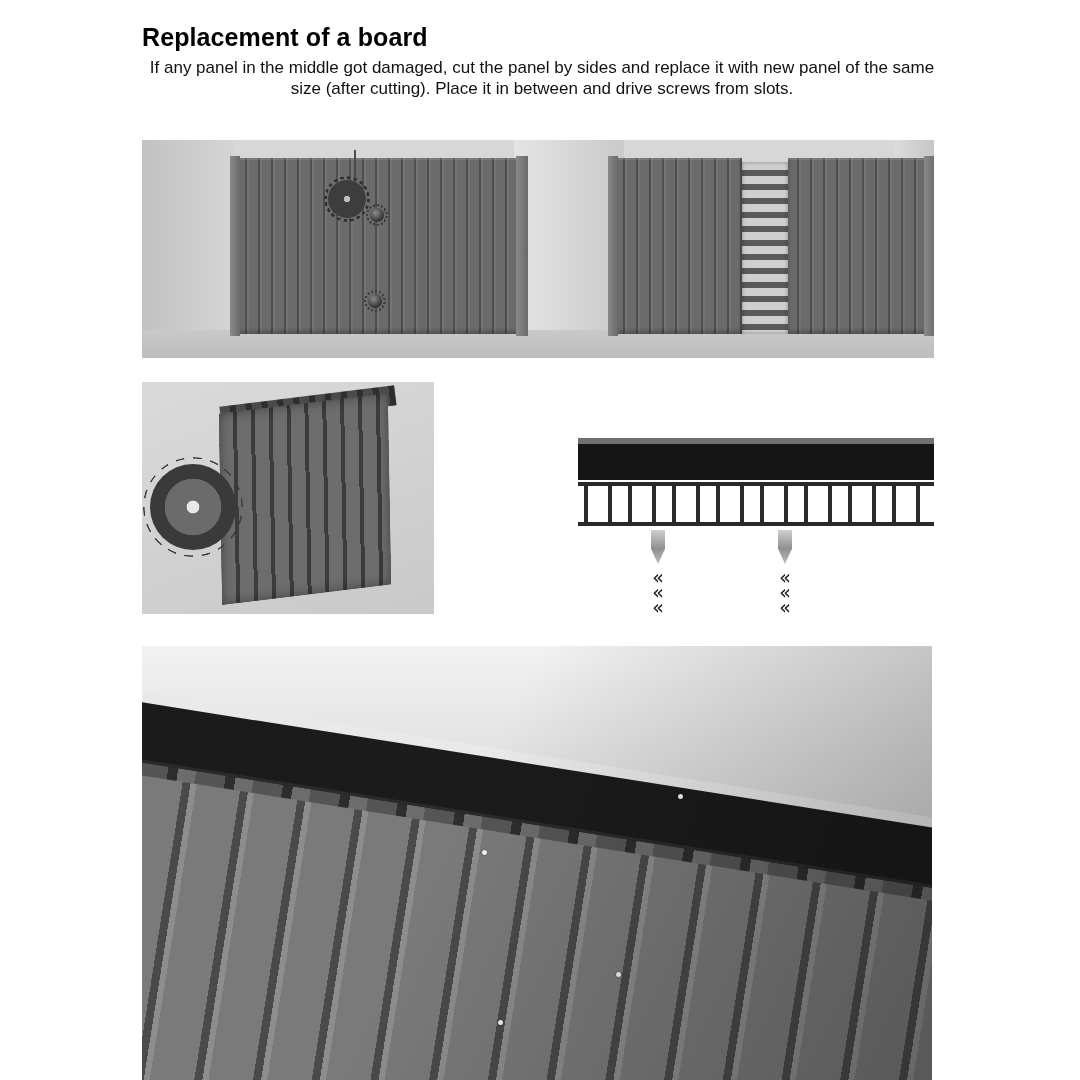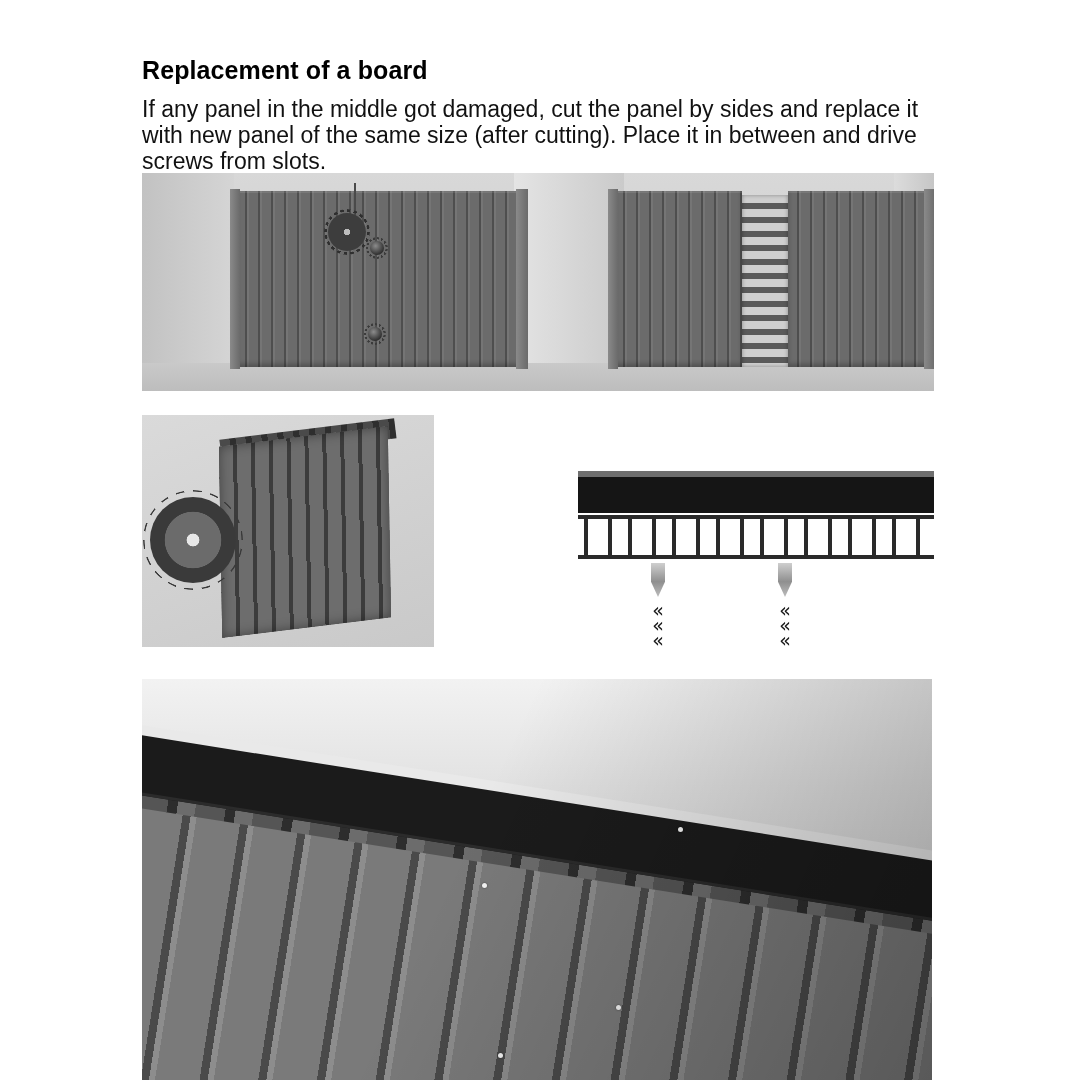--- a/index.html
+++ b/index.html
@@ -12,39 +12,39 @@
     height: 1080px;
     font-family: "Liberation Sans", sans-serif;
     color: #111111;
     overflow: hidden;
     position: relative;
   }
   .page {
     position: relative;
     width: 1080px;
     height: 932px;
-    margin-top: 33px;
   }
   .heading {
     position: absolute;
     left: 142px;
     top: 6px;
     font-size: 25px;
     font-weight: bold;
     letter-spacing: 0.1px;
     color: #000;
   }
   .body-text {
     position: absolute;
     left: 142px;
     top: 40px;
     width: 800px;
-    font-size: 23px;
-    line-height: 26px;
+    font-size: 17px;
+    line-height: 21px;
     color: #111;
+    text-align: center;
   }
 
   
   .fig {
     position: absolute;
     overflow: hidden;
   }
   #fig1 { left: 142px; top: 140px; width: 792px; height: 218px; }
   #fig2a { left: 142px; top: 382px; width: 292px; height: 232px; }
   #fig2b { left: 434px; top: 382px; width: 144px; height: 232px; }

